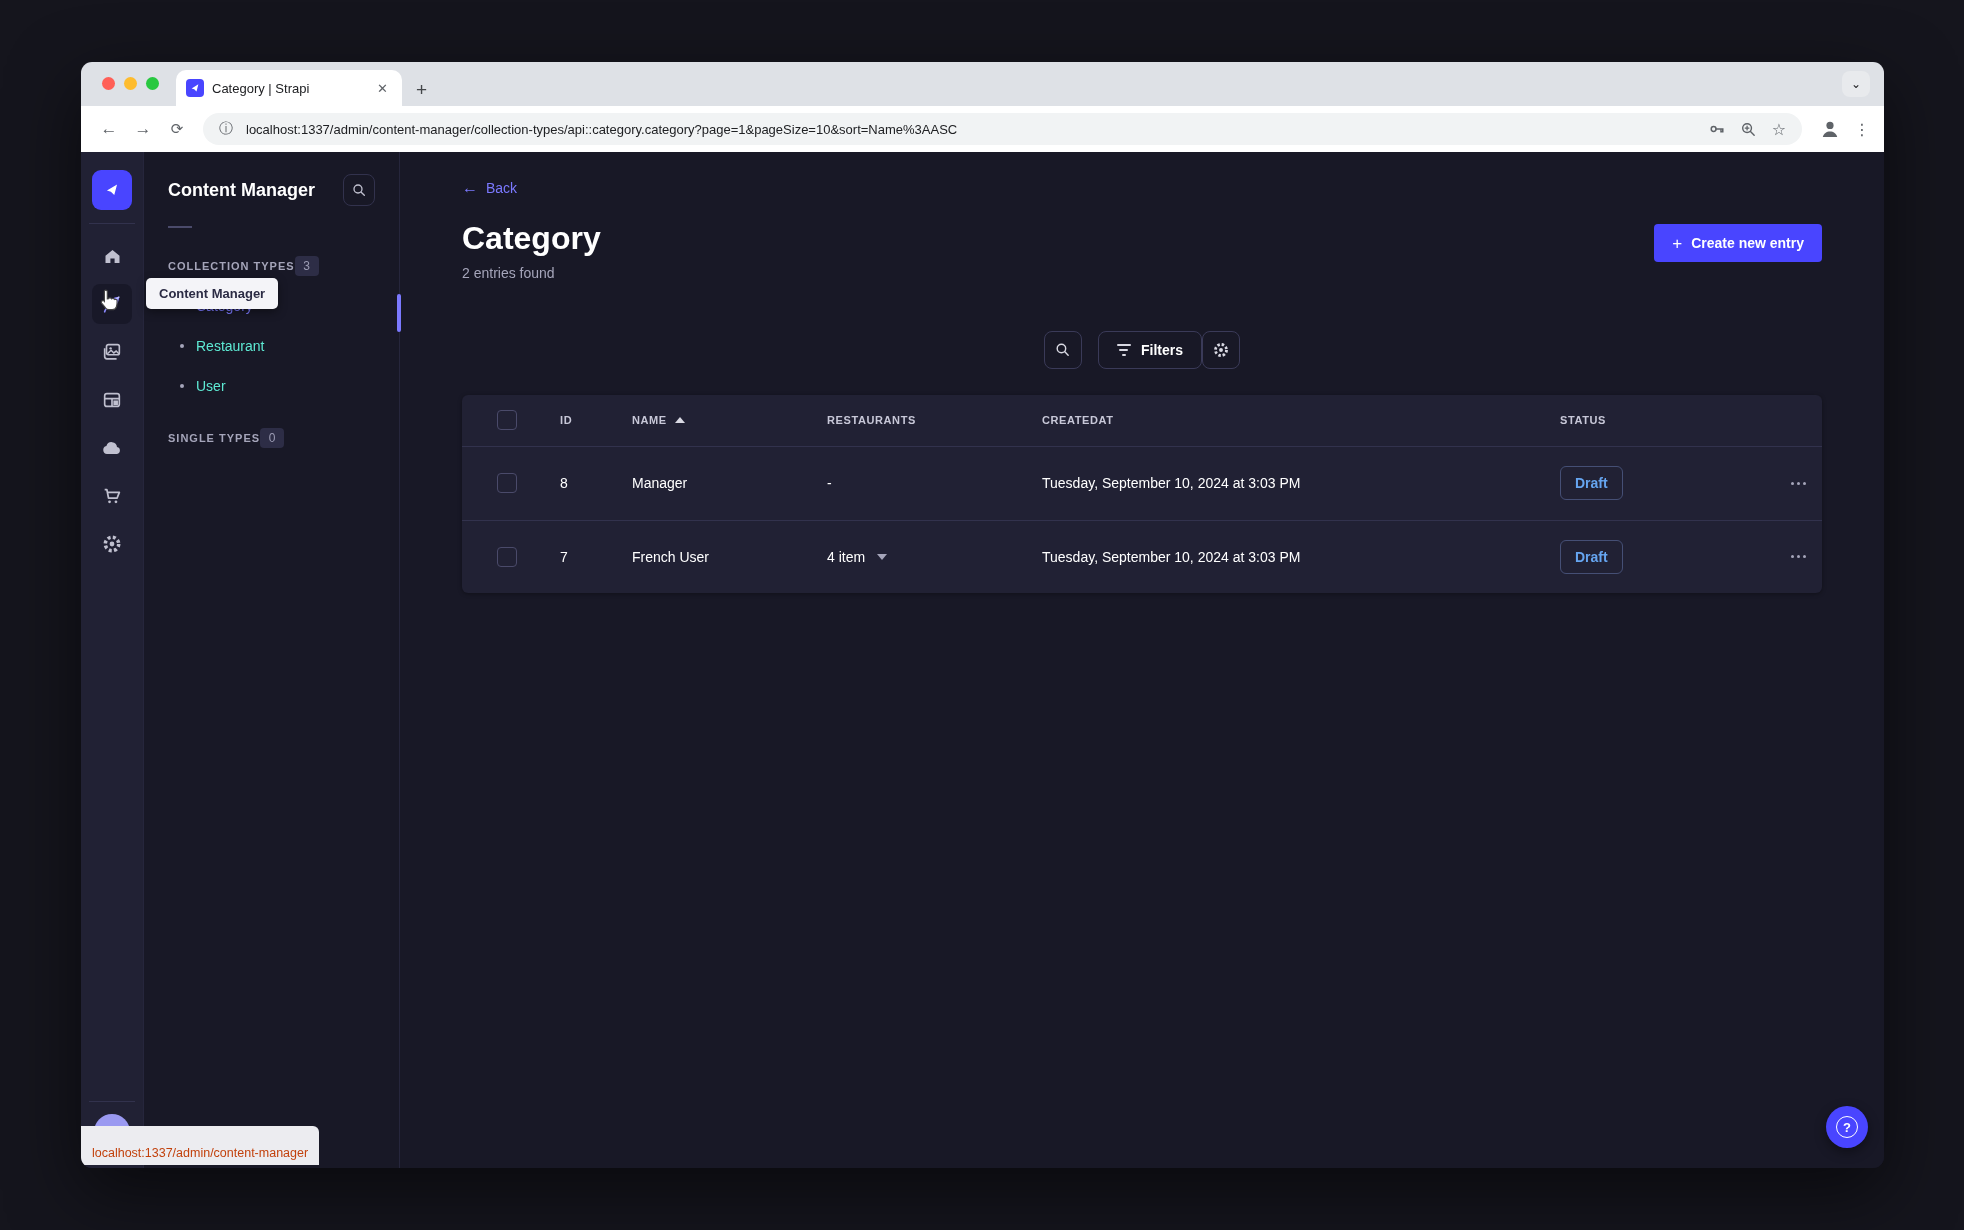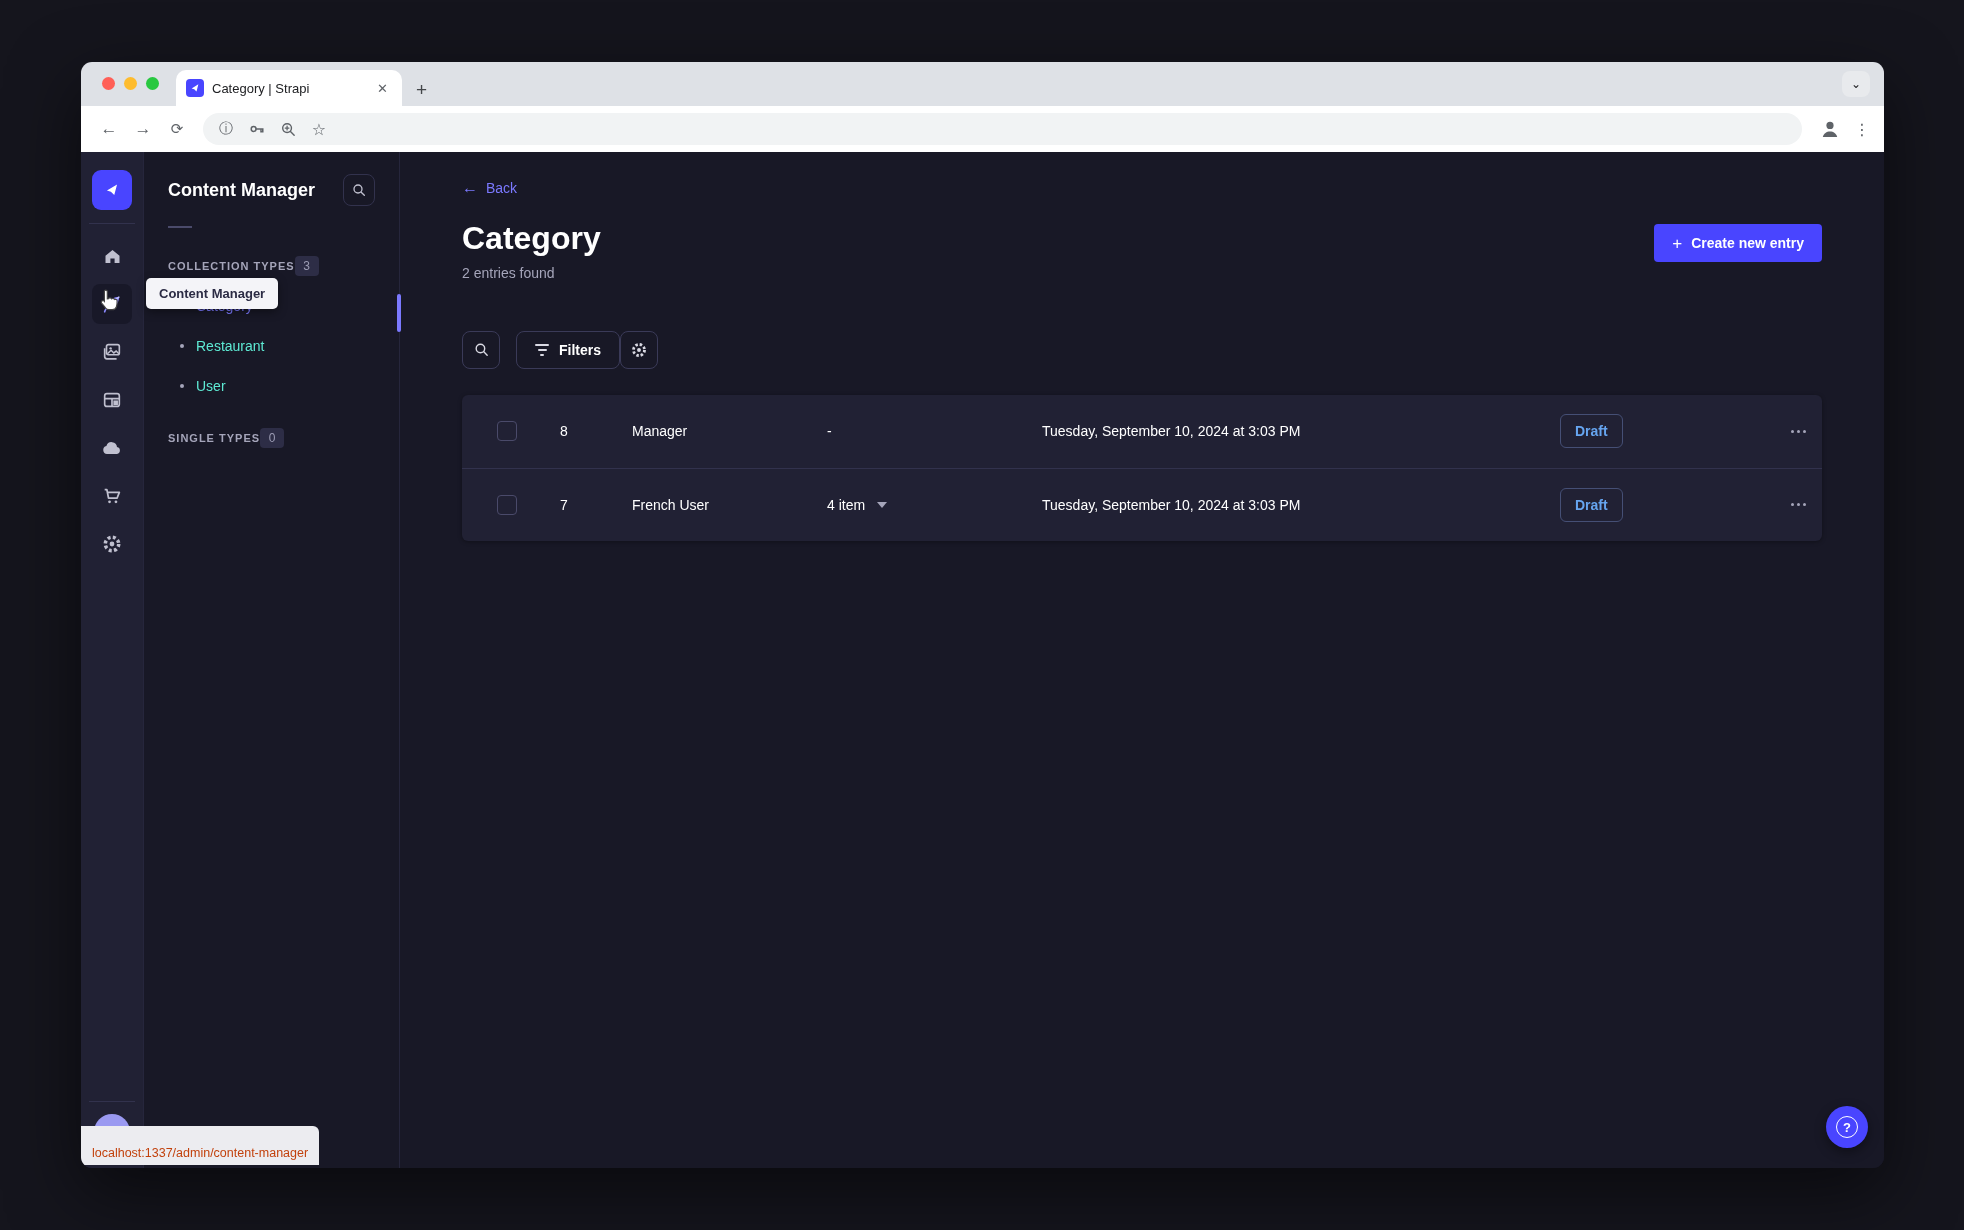--- a/index.html
+++ b/index.html
@@ -77,21 +77,21 @@
   .main { flex:1; position:relative; padding:28px 62px 0 62px; min-width:0; }
   .back-row { display:flex; align-items:center; gap:8px; color:#7b79ff; font-size:14px; }
   .back-arrow { font-size:16px; line-height:1; }
   .head-row { display:flex; align-items:flex-start; justify-content:space-between; margin-top:24px; }
   .page-title { font-size:32px; font-weight:700; color:#ffffff; line-height:1.15; }
   .entries { font-size:14px; color:#a5a5ba; margin-top:8px; }
   .create-btn { display:flex; align-items:center; gap:9px; background:#4945ff; color:#ffffff; border:none;
     border-radius:4px; height:38px; padding:0 18px; font-size:14px; font-weight:600; margin-top:4px;
     font-family:inherit; }
   .create-plus { font-size:17px; font-weight:400; line-height:1; }
-  .actions-row { display:flex; align-items:center; justify-content:flex-start; margin-top:50px; }
+  .actions-row { display:flex; align-items:center; justify-content:center; margin-top:50px; }
   .actions-left { display:flex; align-items:center; gap:16px; }
   .sq-btn2 { width:38px; height:38px; border:1px solid #3a3a58; border-radius:8px; background:transparent;
     display:flex; align-items:center; justify-content:center; color:#d9d9e3; }
   .filters-btn { display:flex; align-items:center; gap:10px; height:38px; padding:0 18px; border:1px solid #3a3a58;
     border-radius:8px; background:transparent; color:#ffffff; font-size:14px; font-weight:600; font-family:inherit; }
   .filter-glyph { display:flex; flex-direction:column; gap:3px; align-items:center; }
   .filter-glyph span { height:2px; border-radius:1px; background:#d9d9e3; display:block; }
   .fg1{width:14px;} .fg2{width:9px;} .fg3{width:4px;}
   
   .table { margin-top:26px; background:#212134; border-radius:6px; box-shadow:0 1px 4px rgba(0,0,0,.35); }
@@ -147,20 +147,21 @@
     <span class="newtab">+</span>
     <span class="tab-chevron">⌄</span>
   </div>
 
   <div class="toolbar">
     <span class="navbtn">←</span>
     <span class="navbtn">→</span>
     <span class="navbtn" style="font-size:15px">⟳</span>
     <div class="urlbar">
       <span class="pill-ic" style="font-size:14px">ⓘ</span>
+      <span class="url-text">localhost:1337/admin/content-manager/collection-types/api::category.category?page=1&amp;pageSize=10&amp;sort=Name%3AASC</span>
       <span class="pill-ic">
         <svg width="18" height="18" viewBox="0 0 24 24" class="ic">
             <circle cx="7.5" cy="12" r="3.2" fill="none" stroke="#5f6368" stroke-width="2"></circle>
             <path d="M10.7 12h9v3.5h-2.4v-2" fill="none" stroke="#5f6368" stroke-width="2" stroke-linecap="round"></path>
           </svg>
       </span>
       <span class="pill-ic">
         <svg width="17" height="17" viewBox="0 0 24 24" class="ic">
             <circle cx="10" cy="10" r="6.2" fill="none" stroke="#5f6368" stroke-width="2"></circle>
             <path d="M14.8 14.8 20 20" stroke="#5f6368" stroke-width="2" stroke-linecap="round"></path>
@@ -314,20 +315,32 @@
         <span class="sq-btn2">
           <svg width="18" height="18" viewBox="0 0 24 24" class="ic">
             <circle cx="12" cy="12" r="7" fill="none" stroke="#d9d9e3" stroke-width="4.5" stroke-dasharray="3.1 2.4"></circle>
             <circle cx="12" cy="12" r="5.4" fill="#181826"></circle>
             <circle cx="12" cy="12" r="2.6" fill="#d9d9e3"></circle>
           </svg>
         </span>
       </div>
 
       <div class="table">
+        <div class="trow thead">
+          <span class="checkbox"></span>
+          <span class="th">ID</span>
+          <span class="th">
+            <span>NAME</span>
+            <span class="sort-asc"></span>
+          </span>
+          <span class="th">RESTAURANTS</span>
+          <span class="th">CREATEDAT</span>
+          <span class="th">STATUS</span>
+          <span></span>
+        </div>
 
         <div class="trow drow">
           <span class="checkbox"></span>
           <span class="cell">8</span>
           <span class="cell">Manager</span>
           <span class="cell">-</span>
           <span class="cell">Tuesday, September 10, 2024 at 3:03 PM</span>
           <span><span class="status-badge">Draft</span></span>
           <span class="row-dots">
               <i></i>

